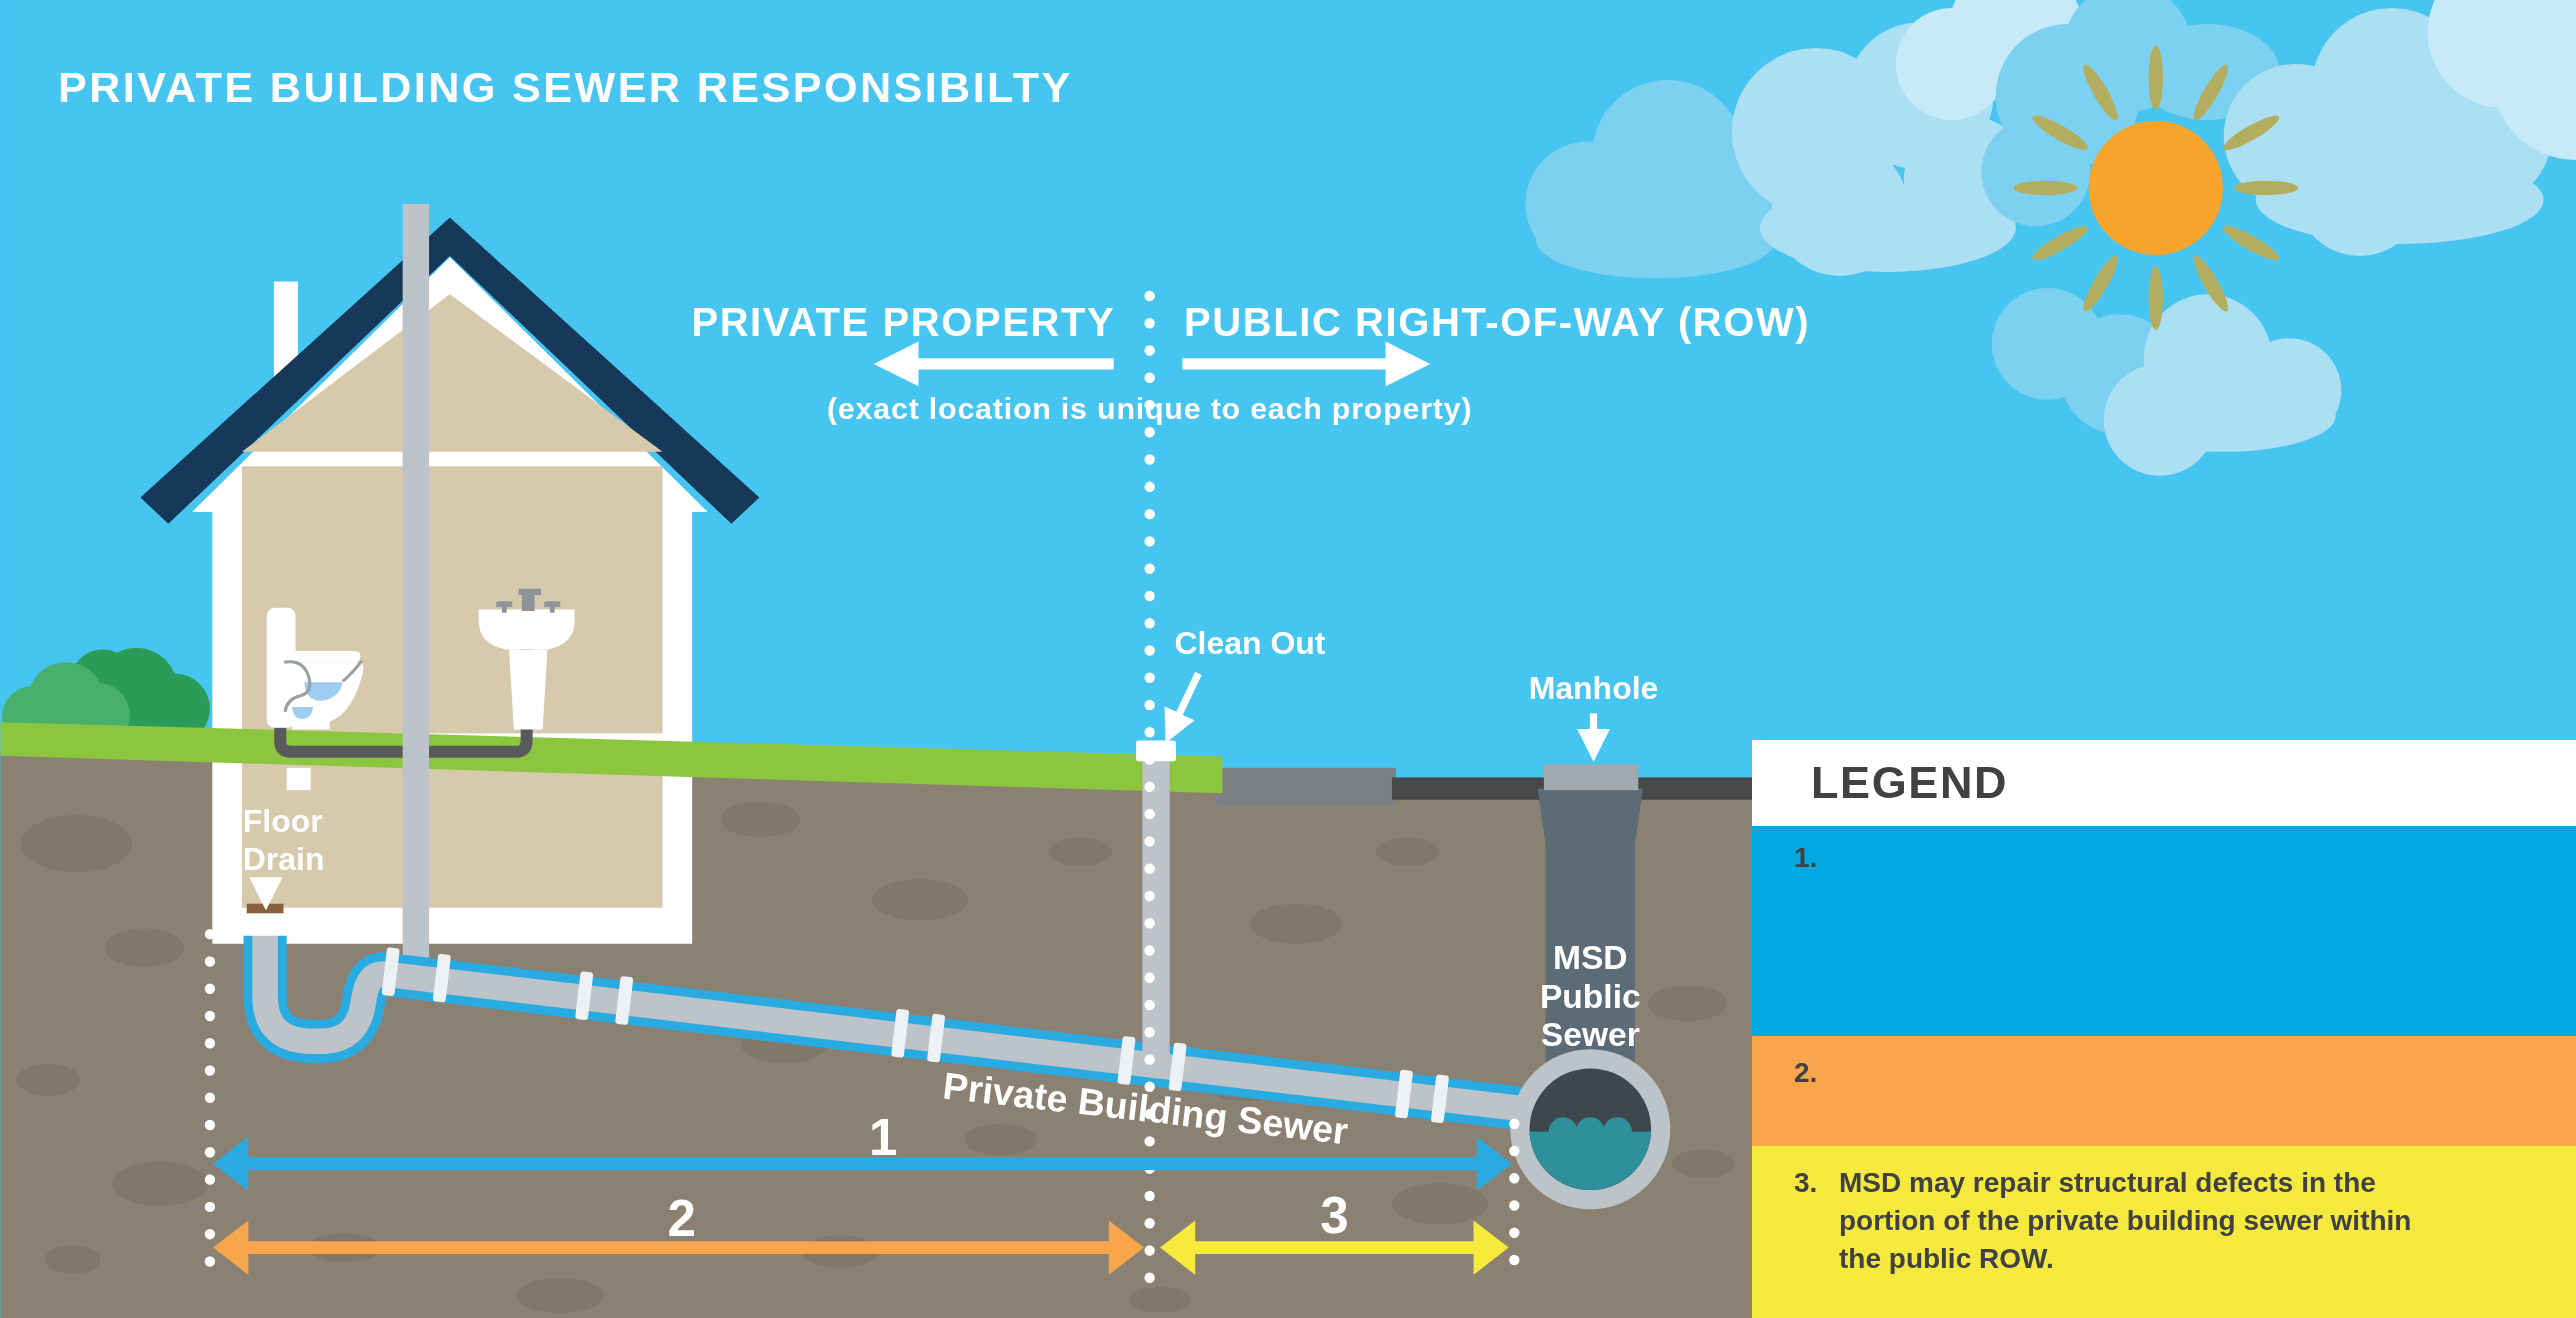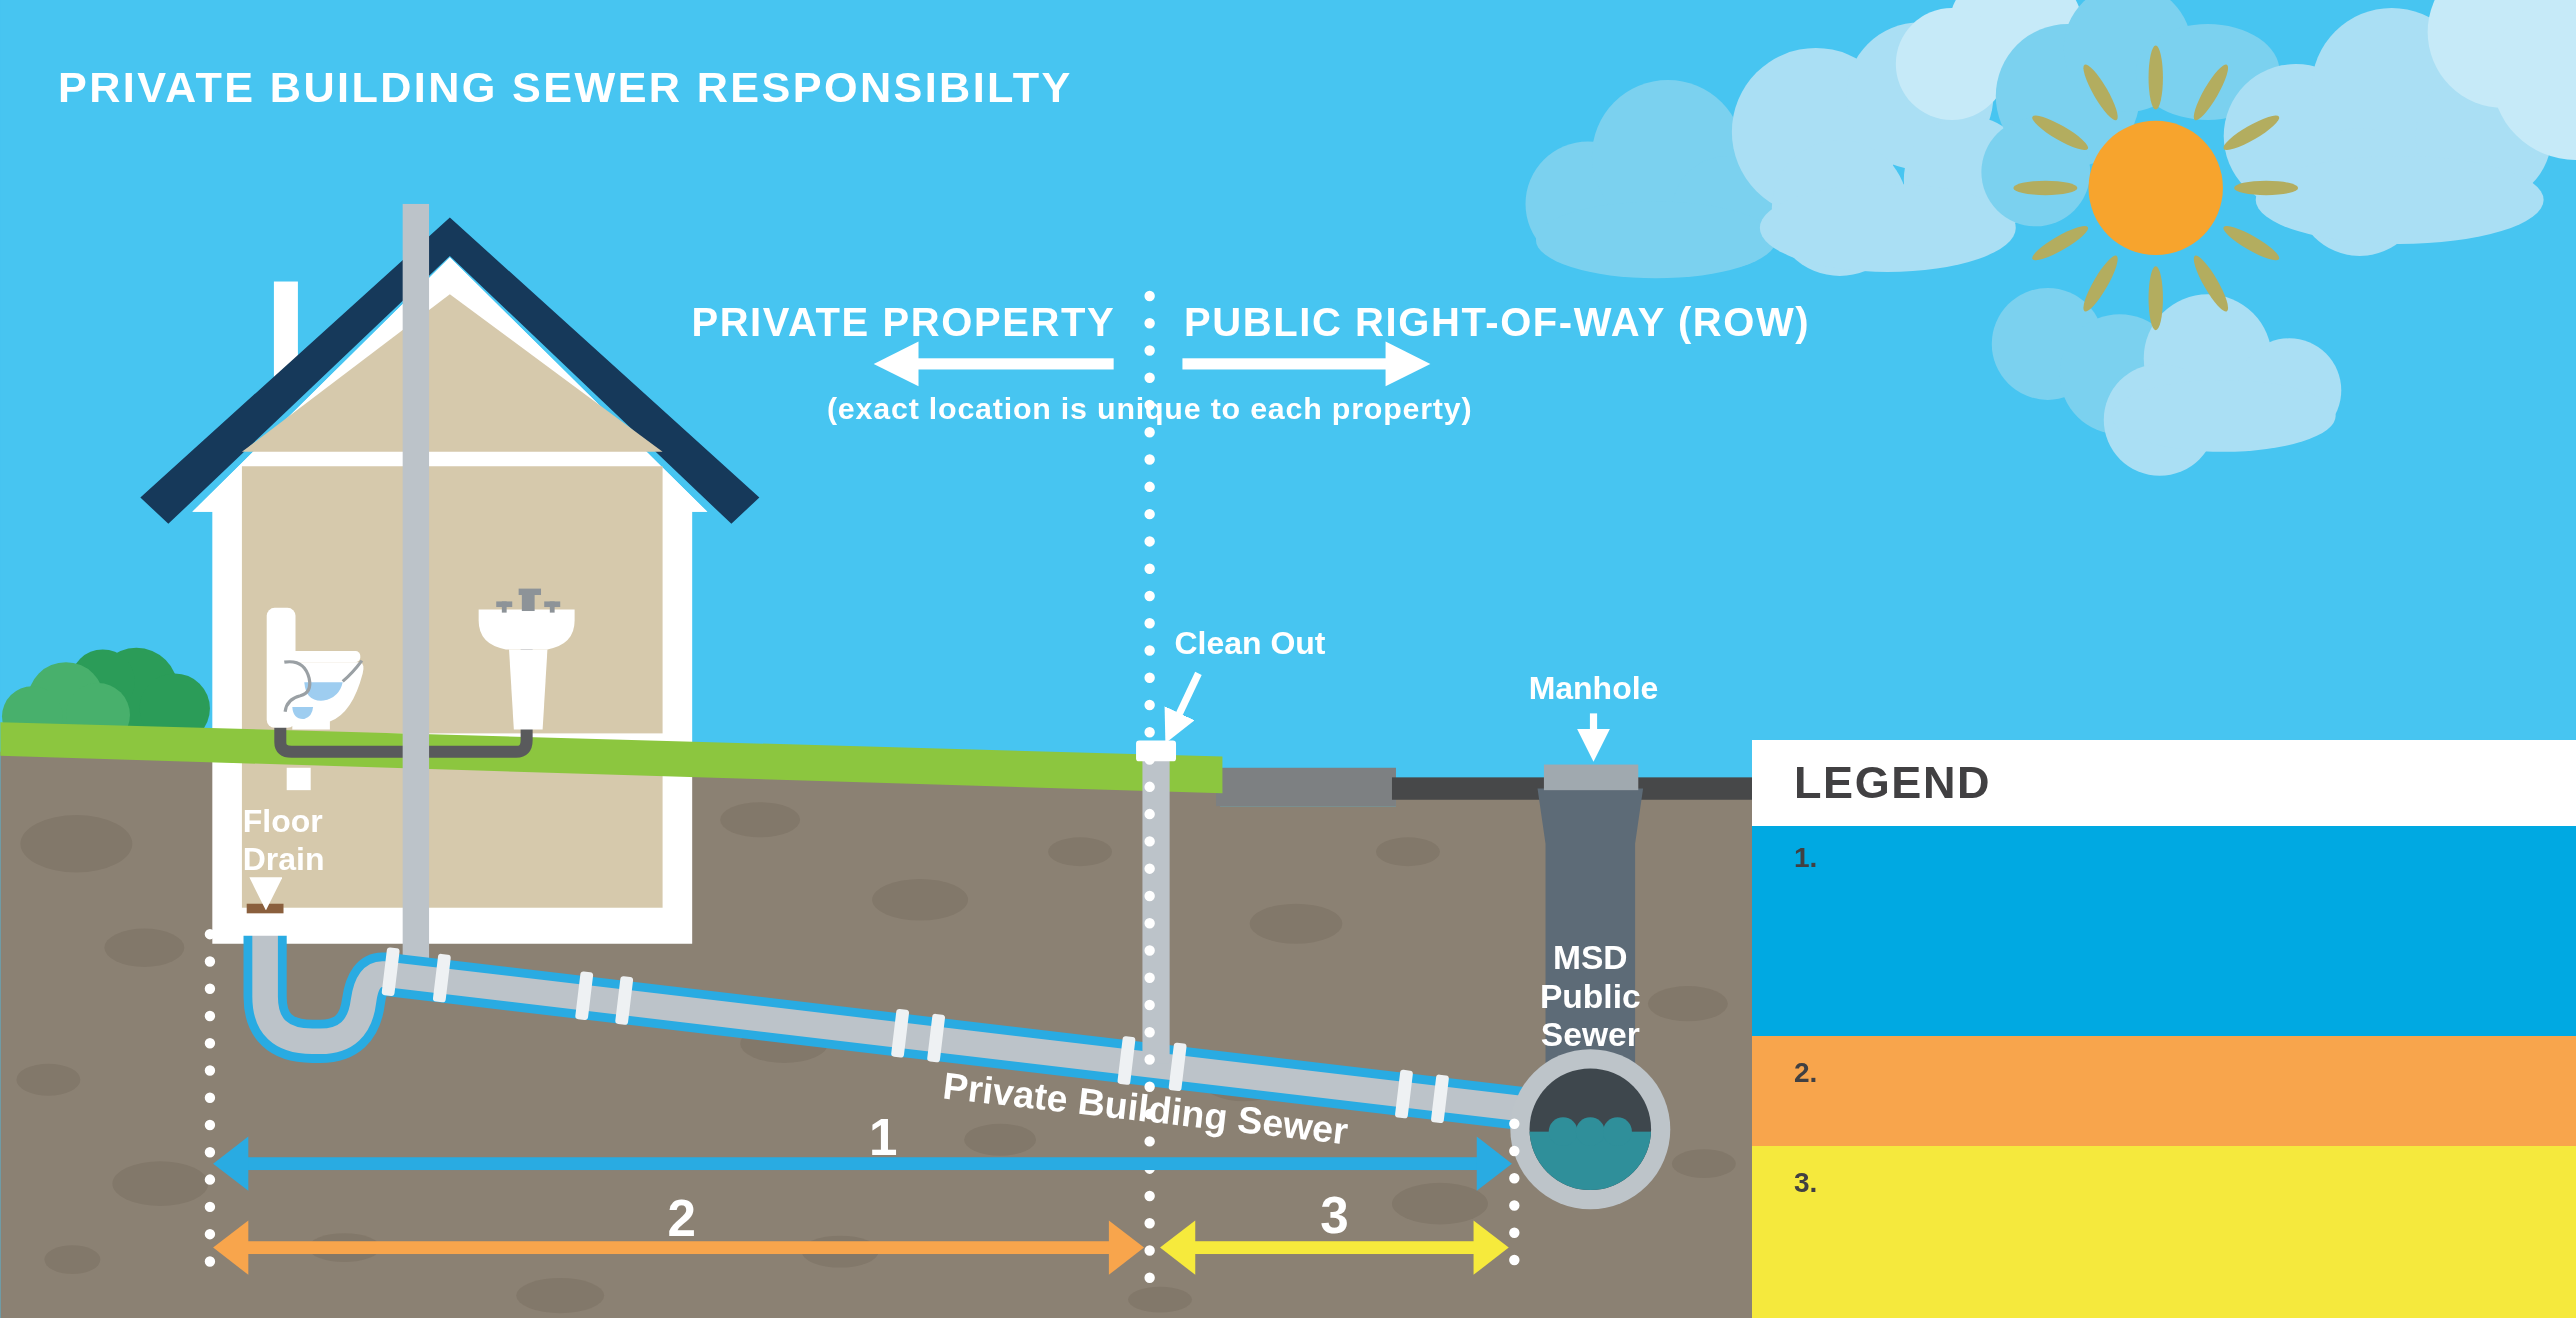--- a/index.html
+++ b/index.html
@@ -1,20 +1,20 @@
 <!DOCTYPE html>
 <html style="font-size:12.8px"><head>
 <meta charset="utf-8">
 <style>
   html,body{margin:0;padding:0;background:#47c5f1;}
   .stage{position:relative;width:2576px;height:1318px;overflow:hidden;font-family:"Liberation Sans",sans-serif;}
   svg{position:absolute;left:0;top:0;}
   svg text{font-family:"Liberation Sans",sans-serif;font-weight:bold;fill:#ffffff;}
   .legend{position:absolute;left:1752px;top:740px;width:824px;height:578px;display:flex;flex-direction:column;}
-  .legend-header{height:86px;background:#ffffff;display:flex;align-items:center;padding-left:42px;box-sizing:border-box;
+  .legend-header{height:86px;background:#ffffff;display:flex;align-items:center;padding-left:59px;box-sizing:border-box;
     font-size:45px;font-weight:bold;color:#414042;letter-spacing:1.6px;}
   .legend-item{display:flex;align-items:flex-start;padding:12.8px 27px 0 42px;box-sizing:border-box;
     color:#414042;font-size:28px;line-height:38px;font-weight:bold;}
   .item-blue{height:210px;background:#00a9e2;}
   .item-orange{height:110px;background:#f8a54c;padding-top:17.6px;}
   .item-yellow{flex:1;background:#f5e93d;padding-top:17.6px;}
   .legend-item .num{flex:none;width:45px;}
   .legend-item .txt{white-space:pre-line;}
 </style>
 </head>
@@ -271,16 +271,19 @@
       <span>LEGEND</span>
     </div>
     <div class="legend-item item-blue">
       <span class="num">1.</span>
     </div>
     <div class="legend-item item-orange">
       <span class="num">2.</span>
     </div>
     <div class="legend-item item-yellow">
       <span class="num">3.</span>
+      <span class="txt">MSD may repair structural defects in the
+portion of the private building sewer within
+the public ROW.</span>
     </div>
   </div>
 </div>
 
 
 </body></html>

